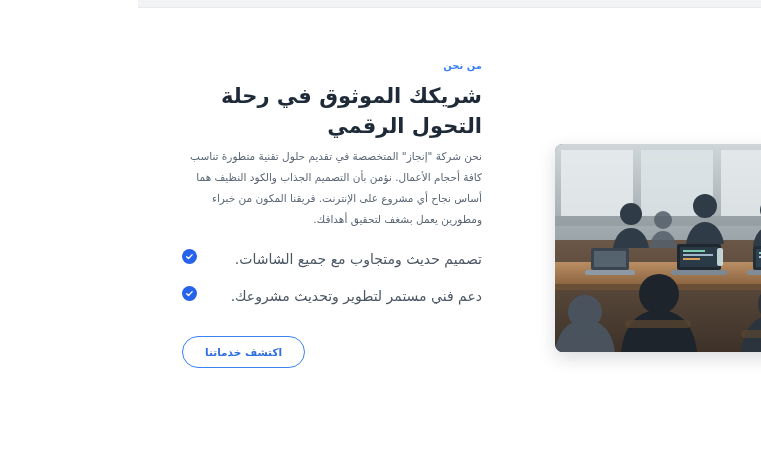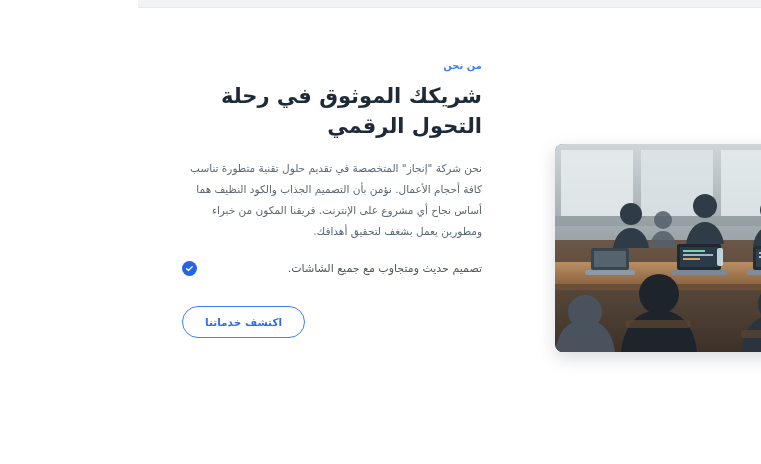--- a/index.html
+++ b/index.html
@@ -51,21 +51,21 @@
     font-size: 10px;
     font-weight: bold;
     letter-spacing: .2px;
     margin-bottom: 10px;
   }
   .headline {
     color: #1e2a38;
     font-size: 21px;
     line-height: 1.45;
     font-weight: bold;
-    margin-bottom: 16px;
+    margin-bottom: 4px;
   }
   .paragraph {
     color: #5b6775;
     font-size: 10.5px;
     line-height: 2.0;
     margin-bottom: 18px;
   }
   .features {
     list-style: none;
     margin-bottom: 22px;
@@ -85,21 +85,21 @@
     border-radius: 50%;
     background: #2563eb;
     display: flex;
     align-items: center;
     justify-content: center;
     margin-top: 1px;
   }
   .check svg { display: block; }
   .feature-text {
     color: #4b5663;
-    font-size: 11px;
+    font-size: 14px;
     line-height: 1.65;
     text-align: right;
     flex: 1 1 auto;
   }
   .cta-row {
     display: flex;
     flex-direction: row-reverse;
     justify-content: flex-start;
     padding-top: 6px;
   }
@@ -148,20 +148,28 @@
         <p class="paragraph">نحن شركة "إنجاز" المتخصصة في تقديم حلول تقنية متطورة تناسب كافة أحجام الأعمال. نؤمن بأن التصميم الجذاب والكود النظيف هما أساس نجاح أي مشروع على الإنترنت. فريقنا المكون من خبراء ومطورين يعمل بشغف لتحقيق أهدافك.</p>
 
         <ul class="features">
           <li class="feature">
             <span class="check">
               <svg width="9" height="9" viewBox="0 0 12 12" aria-hidden="true">
                 <path d="M2.2 6.2 L4.7 8.7 L9.6 3.5" fill="none" stroke="#ffffff" stroke-width="1.8" stroke-linecap="round" stroke-linejoin="round"></path>
               </svg>
             </span>
             <span class="feature-text">تصميم حديث ومتجاوب مع جميع الشاشات.</span>
+          </li>
+          <li class="feature">
+            <span class="check">
+              <svg width="9" height="9" viewBox="0 0 12 12" aria-hidden="true">
+                <path d="M2.2 6.2 L4.7 8.7 L9.6 3.5" fill="none" stroke="#ffffff" stroke-width="1.8" stroke-linecap="round" stroke-linejoin="round"></path>
+              </svg>
+            </span>
+            <span class="feature-text">دعم فني مستمر لتطوير وتحديث مشروعك.</span>
           </li>
         </ul>
 
         <div class="cta-row">
           <button class="cta" type="button">اكتشف خدماتنا</button>
         </div>
       </div>
 
       <div class="image-col">
         <div class="photo-card">

